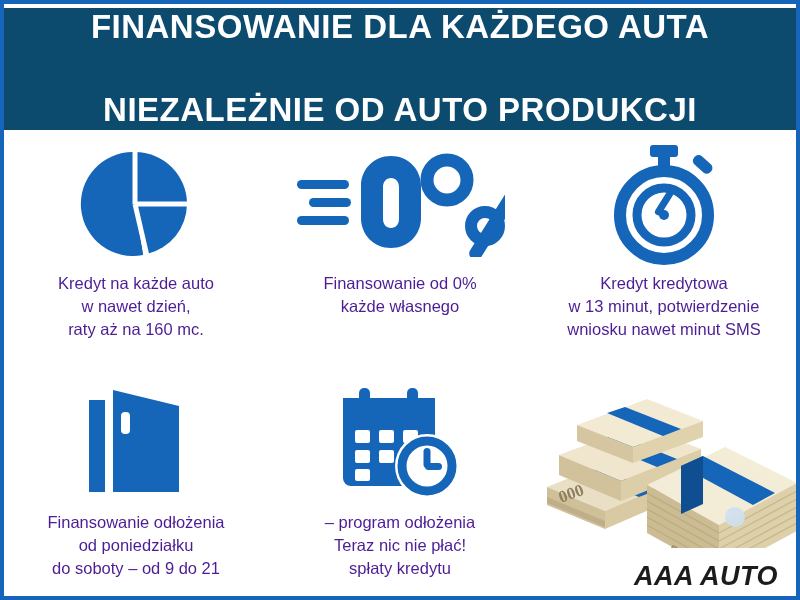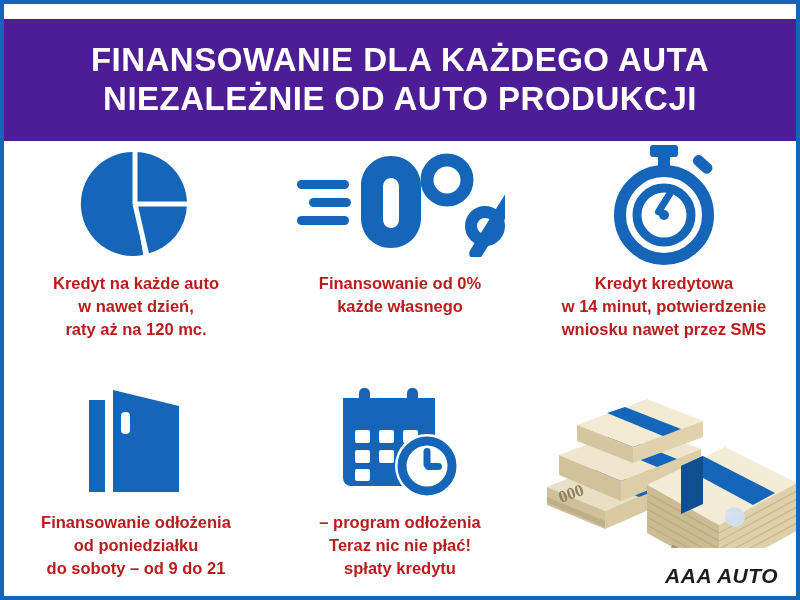--- a/index.html
+++ b/index.html
@@ -19,28 +19,28 @@
     height: 600px;
     background: #ffffff;
     box-sizing: border-box;
     border: 4px solid #1565b8;
     overflow: hidden;
   }
   
   .header {
     position: absolute;
     left: 0;
-    top: 15px;
+    top: 4px;
     width: 100%;
     height: 122px;
-    background: #4c1d95;
+    background: #0c4a6e;
     display: flex;
     flex-direction: column;
     align-items: center;
-    justify-content: center;
+    justify-content: space-between;
     text-align: center;
   }
   .header-line {
     color: #ffffff;
     font-weight: bold;
     font-size: 33px;
     letter-spacing: 0.5px;
     line-height: 1.18;
     white-space: nowrap;
   }
@@ -65,26 +65,26 @@
     box-sizing: border-box;
   }
   .icon-wrap {
     height: 120px;
     display: flex;
     align-items: center;
     justify-content: center;
   }
   .cell-text {
     margin-top: 8px;
-    color: #b91c1c;
+    color: #4c1d95;
     font-size: 16.5px;
     line-height: 1.38;
     text-align: center;
     padding: 0 8px;
-    font-weight: bold;
+    font-weight: normal;
   }
   .cell-text .ln {
     display: block;
     white-space: nowrap;
   }
   
   .money-cell {
     position: relative;
     overflow: hidden;
   }
@@ -113,21 +113,21 @@
     content: "";
     position: absolute;
     left: -28px;
     top: 0;
     width: 0;
     height: 0;
     border-bottom: 56px solid #ffffff;
     border-left: 30px solid transparent;
   }
   .logo-text {
-    font-size: 21px;
+    font-size: 27px;
     font-weight: bold;
     font-style: italic;
     color: #1c1c1c;
     letter-spacing: 0.5px;
     white-space: nowrap;
   }
 </style>
 </head>
 <body>
 
@@ -152,21 +152,21 @@
           <g stroke="#ffffff" stroke-width="5" fill="none">
             <path d="M58 56 L58 2"></path>
             <path d="M58 56 L112 56"></path>
             <path d="M58 56 L70 108"></path>
           </g>
         </svg>
       </div>
       <div class="cell-text">
         <span class="ln">Kredyt na każde auto</span>
         <span class="ln">w nawet dzień,</span>
-        <span class="ln">raty aż na 120 mc.</span>
+        <span class="ln">raty aż na 160 mc.</span>
       </div>
     </div>
 
     <div class="cell">
       <div class="icon-wrap">
         <svg width="210" height="105" viewBox="0 0 210 105" aria-hidden="true">
           <g fill="#1565b8">
             <rect x="2" y="28" width="52" height="9" rx="4.5"></rect>
             <rect x="14" y="46" width="42" height="9" rx="4.5"></rect>
             <rect x="2" y="64" width="52" height="9" rx="4.5"></rect>
@@ -195,22 +195,22 @@
             <rect x="88" y="16" width="22" height="11" rx="5" transform="rotate(42 99 21)"></rect>
           </g>
           <circle cx="60" cy="72" r="44" fill="none" stroke="#1565b8" stroke-width="12"></circle>
           <circle cx="60" cy="72" r="27" fill="none" stroke="#1565b8" stroke-width="9"></circle>
           <rect x="56.5" y="46" width="7" height="28" rx="3.5" fill="#1565b8" transform="rotate(32 60 60)"></rect>
           <circle cx="60" cy="72" r="5" fill="#1565b8"></circle>
         </svg>
       </div>
       <div class="cell-text">
         <span class="ln">Kredyt kredytowa</span>
-        <span class="ln">w 14 minut, potwierdzenie</span>
-        <span class="ln">wniosku nawet przez SMS</span>
+        <span class="ln">w 13 minut, potwierdzenie</span>
+        <span class="ln">wniosku nawet minut SMS</span>
       </div>
     </div>
 
     <div class="cell">
       <div class="icon-wrap">
         <svg width="115" height="110" viewBox="0 0 115 110" aria-hidden="true">
           <rect x="10" y="12" width="16" height="92" fill="#1565b8"></rect>
           <path d="M34 2 L100 18 L100 104 L34 104 Z" fill="#1565b8"></path>
           <rect x="42" y="24" width="9" height="22" rx="4" fill="#ffffff"></rect>
         </svg>

